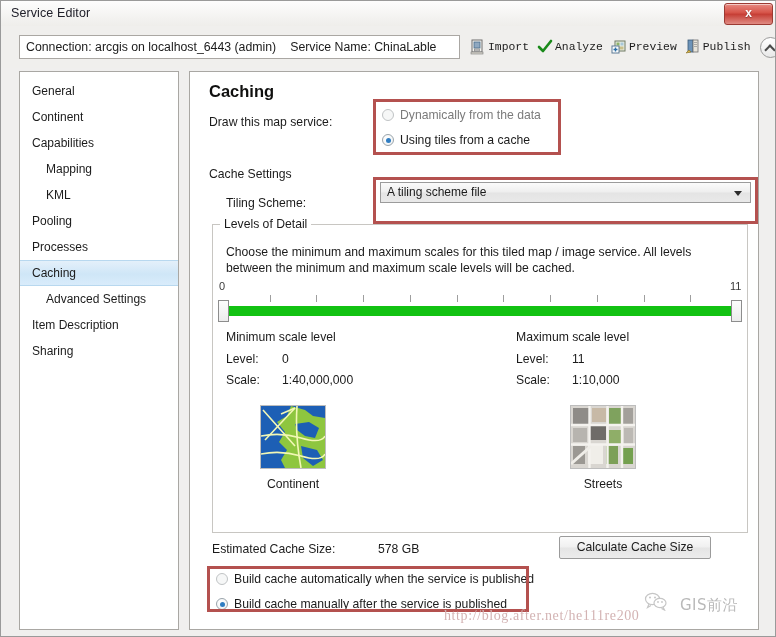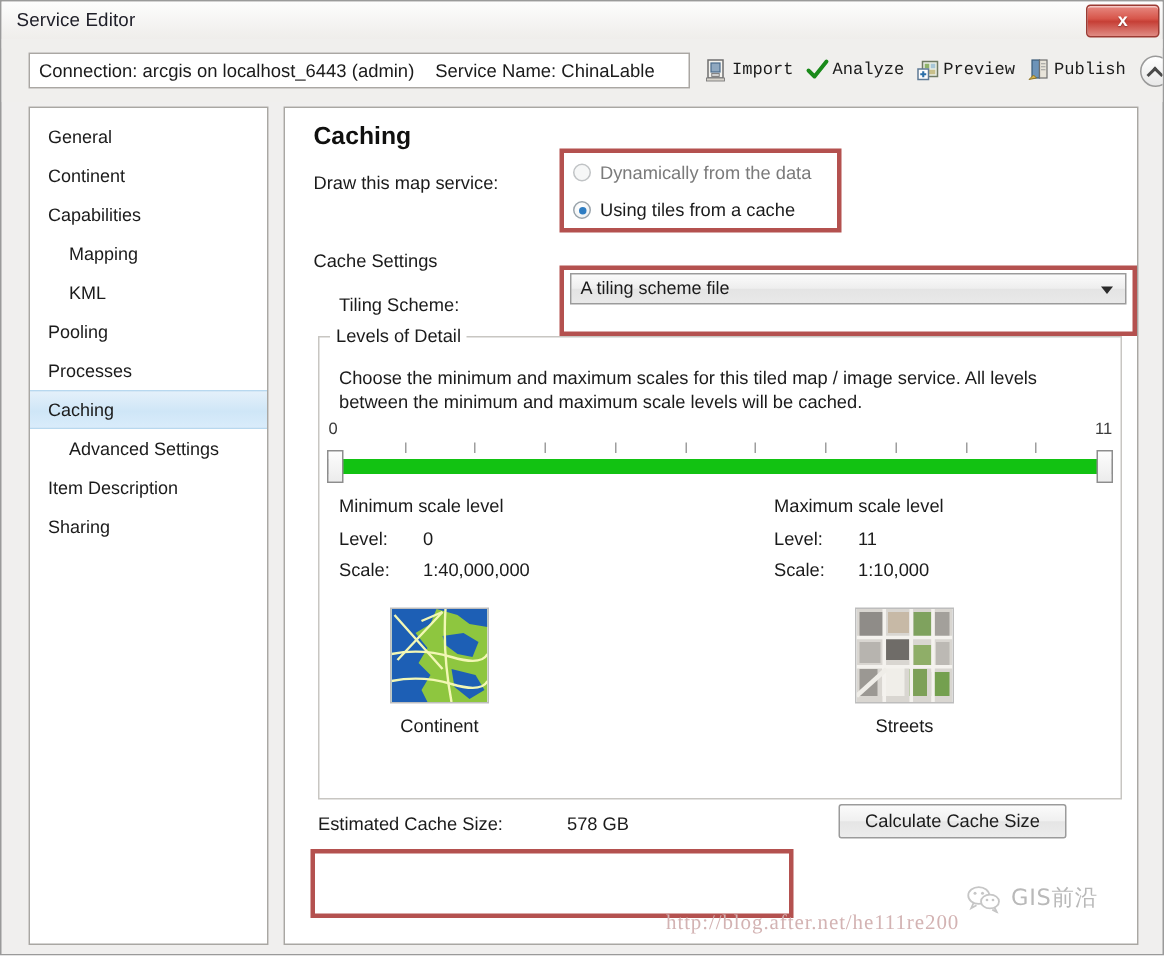--- a/index.html
+++ b/index.html
@@ -384,22 +384,22 @@
     color: #d3b3b3;
     letter-spacing: .6px;
     white-space: nowrap;
     pointer-events: none;
   }
   .wm-badge {
     position: absolute;
     left: 643px; top: 588px;
     width: 124px; height: 26px;
     display: flex;
-    align-items: flex-start;
-    gap: 6px;
+    align-items: flex-end;
+    gap: 12px;
     pointer-events: none;
   }
   .wm-badge .wm-text {
     font-size: 15px;
     color: #b9b9b9;
     letter-spacing: .5px;
     font-family: "DejaVu Sans", sans-serif;
   }
 </style>
 </head>
@@ -625,20 +625,30 @@
           </svg>
         </div>
         <div class="thumb-cap">Streets</div>
       </div>
     </div>
 
     <div class="est-label">Estimated Cache Size:</div>
     <div class="est-value">578 GB</div>
     <div class="calc-btn">Calculate Cache Size</div>
 
+    <div class="build-radios">
+      <div class="radio-row">
+        <span class="radio off"></span>
+        <span>Build cache automatically when the service is published</span>
+      </div>
+      <div class="radio-row">
+        <span class="radio on"></span>
+        <span>Build cache manually after the service is published</span>
+      </div>
+    </div>
 
     <div class="hl hl-draw"></div>
     <div class="hl hl-tiling"></div>
     <div class="hl hl-build"></div>
   </div>
 
   <div class="wm-url">http://blog.after.net/he111re200</div>
   <div class="wm-badge">
     <span>
       <svg width="24" height="20" viewBox="0 0 24 20">

